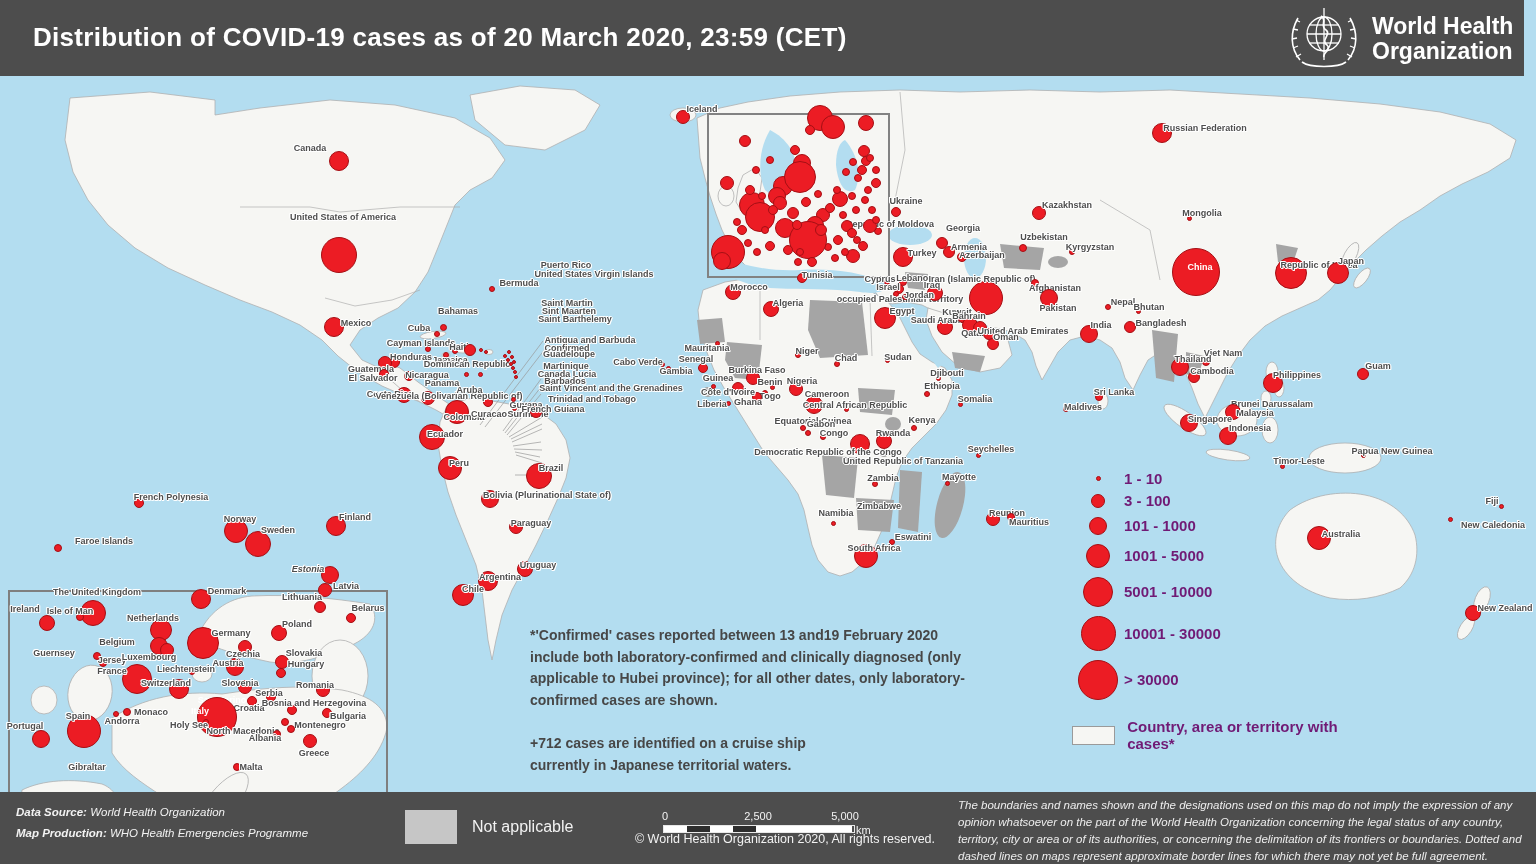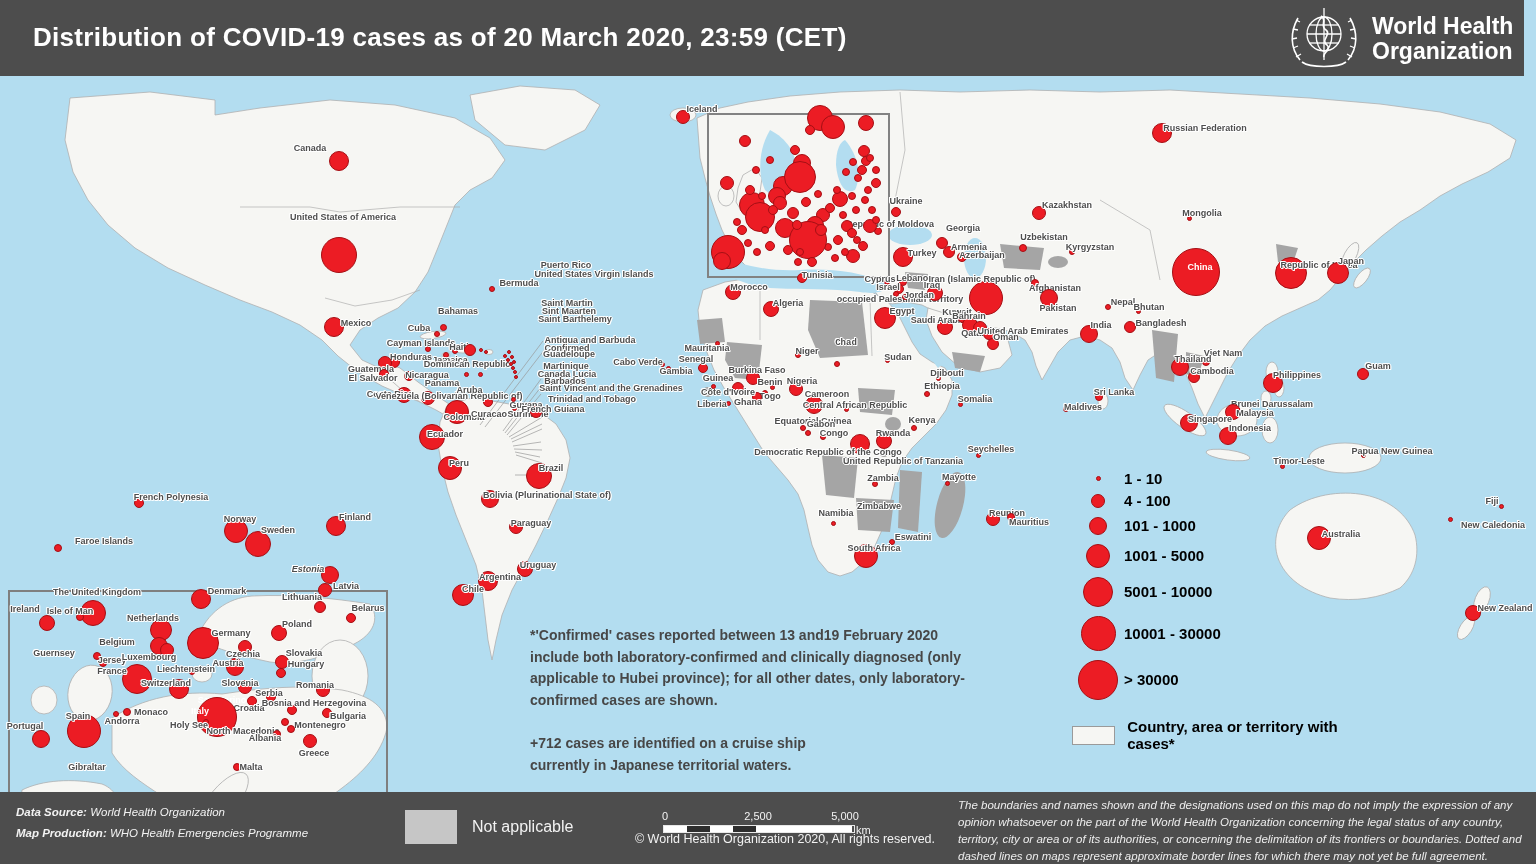--- a/index.html
+++ b/index.html
@@ -12,21 +12,21 @@
   svg{position:absolute;left:0;top:0;}
   .bubble{position:absolute;border-radius:50%;background:#ec1c24;border:1px solid #a50f14;box-sizing:border-box;}
   .maplabel{position:absolute;transform:translate(-50%,-50%);font-size:9px;font-weight:700;color:#4e4e4e;white-space:nowrap;
     text-shadow:1px 0 0 #fff,-1px 0 0 #fff,0 1px 0 #fff,0 -1px 0 #fff,1px 1px 0 #fff,-1px -1px 0 #fff;}
   .maplabel.light{color:#fff;text-shadow:none;}
   .legend{position:absolute;left:1072px;top:455px;width:280px;}
   .legend-title{font-size:16px;font-weight:bold;color:#3b3b3b;line-height:1.3;}
   .legend-row{display:flex;align-items:center;}
   .legend-circle-col{width:52px;display:flex;justify-content:center;align-items:center;}
   .legend-circle{border-radius:50%;background:#ec1c24;border:1px solid #a50f14;box-sizing:border-box;}
-  .legend-label{font-size:15px;font-weight:600;color:#000000;}
+  .legend-label{font-size:15px;font-weight:600;color:#701a75;}
   .legend-area-row{display:flex;align-items:center;margin-top:14px;}
   .legend-swatch{width:48px;height:17px;background:#f6f6f3;border:1px solid #9a9a9a;margin-right:12px;}
   .notes{position:absolute;left:530px;top:625px;width:530px;font-size:14px;font-weight:600;color:#474747;
          line-height:1.55;white-space:pre-line;}
   .note2{position:absolute;left:530px;top:733px;width:420px;font-size:14px;font-weight:600;color:#474747;
          line-height:1.55;white-space:pre-line;}
   .inset-box{position:absolute;left:8px;top:514px;width:380px;height:276px;border:2px solid #7f7f7f;box-sizing:border-box;}
   .zoom-rect{position:absolute;left:707px;top:113px;width:183px;height:165px;border:2px solid #828282;box-sizing:border-box;}
   .footer{position:absolute;left:0;top:792px;width:1536px;height:72px;background:#4d4d4d;color:#fff;}
   .src{position:absolute;left:16px;top:10px;font-size:11.5px;font-style:italic;line-height:1.8;color:#f2f2f2;}
@@ -261,21 +261,21 @@
     <div class="maplabel" style="left: 788px; top: 303px;">Algeria</div>
     <div class="bubble" style="left: 797px; top: 273px; height: 10px; width: 10px;"></div>
     <div class="maplabel" style="left: 817px; top: 275px;">Tunisia</div>
     <div class="bubble" style="left: 874px; top: 307px; height: 22px; width: 22px;"></div>
     <div class="maplabel" style="left: 902px; top: 311px;">Egypt</div>
     <div class="bubble" style="left: 746px; top: 371px; height: 14px; width: 14px;"></div>
     <div class="maplabel" style="left: 757px; top: 370px;">Burkina Faso</div>
     <div class="bubble" style="left: 795px; top: 352px; height: 6px; width: 6px;"></div>
     <div class="maplabel" style="left: 807px; top: 351px;">Niger</div>
     <div class="bubble" style="left: 834px; top: 361px; height: 6px; width: 6px;"></div>
-    <div class="maplabel" style="left: 846px; top: 343px; font-family: Liberation Mono, monospace;">Chad</div>
+    <div class="maplabel" style="left: 846px; top: 358px;">Chad</div>
     <div class="bubble" style="left: 884.5px; top: 357.5px; height: 5px; width: 5px;"></div>
     <div class="maplabel" style="left: 898px; top: 357px;">Sudan</div>
     <div class="bubble" style="left: 789px; top: 382px; height: 14px; width: 14px;"></div>
     <div class="maplabel" style="left: 802px; top: 381px;">Nigeria</div>
     <div class="bubble" style="left: 769.5px; top: 384.5px; height: 5px; width: 5px;"></div>
     <div class="maplabel" style="left: 770px; top: 382px;">Benin</div>
     <div class="bubble" style="left: 762px; top: 390px; height: 6px; width: 6px;"></div>
     <div class="maplabel" style="left: 770px; top: 396px;">Togo</div>
     <div class="bubble" style="left: 752px; top: 392px; height: 10px; width: 10px;"></div>
     <div class="maplabel" style="left: 748px; top: 402px;">Ghana</div>
@@ -604,21 +604,21 @@
       <div class="legend-row" style="min-height: 22px;">
         <div class="legend-circle-col">
           <div class="legend-circle" style="height: 5px; width: 5px;"></div>
         </div>
         <div class="legend-label">1 - 10</div>
       </div>
       <div class="legend-row" style="min-height: 23px;">
         <div class="legend-circle-col">
           <div class="legend-circle" style="height: 14px; width: 14px;"></div>
         </div>
-        <div class="legend-label">4 - 100</div>
+        <div class="legend-label">3 - 100</div>
       </div>
       <div class="legend-row" style="min-height: 27px;">
         <div class="legend-circle-col">
           <div class="legend-circle" style="height: 18px; width: 18px;"></div>
         </div>
         <div class="legend-label">101 - 1000</div>
       </div>
       <div class="legend-row" style="min-height: 33px;">
         <div class="legend-circle-col">
           <div class="legend-circle" style="height: 24px; width: 24px;"></div>

